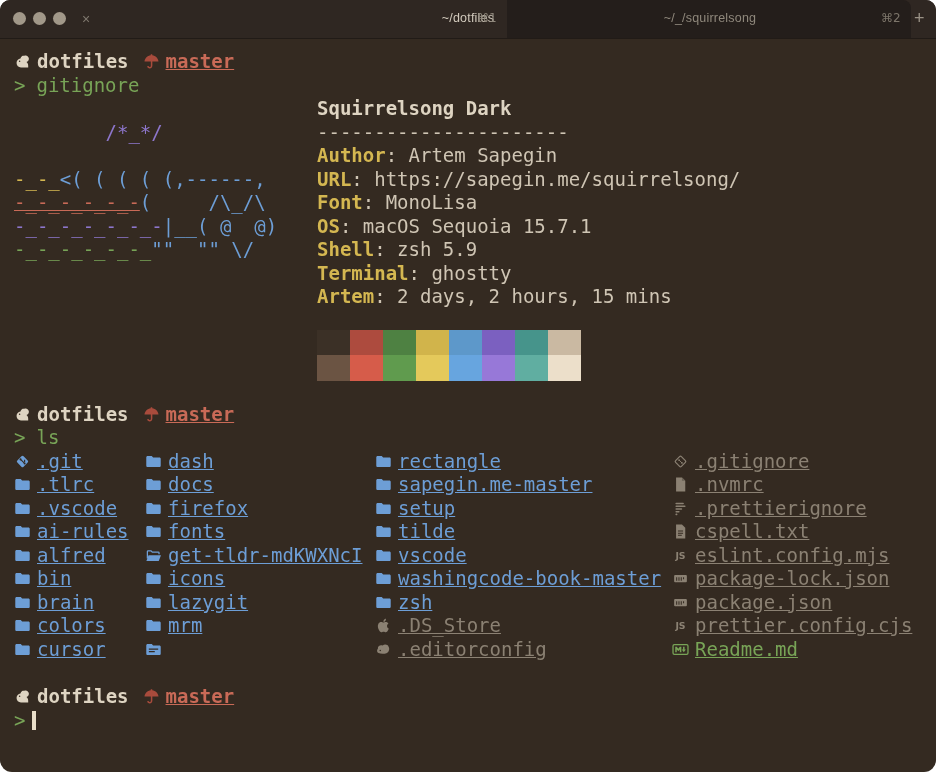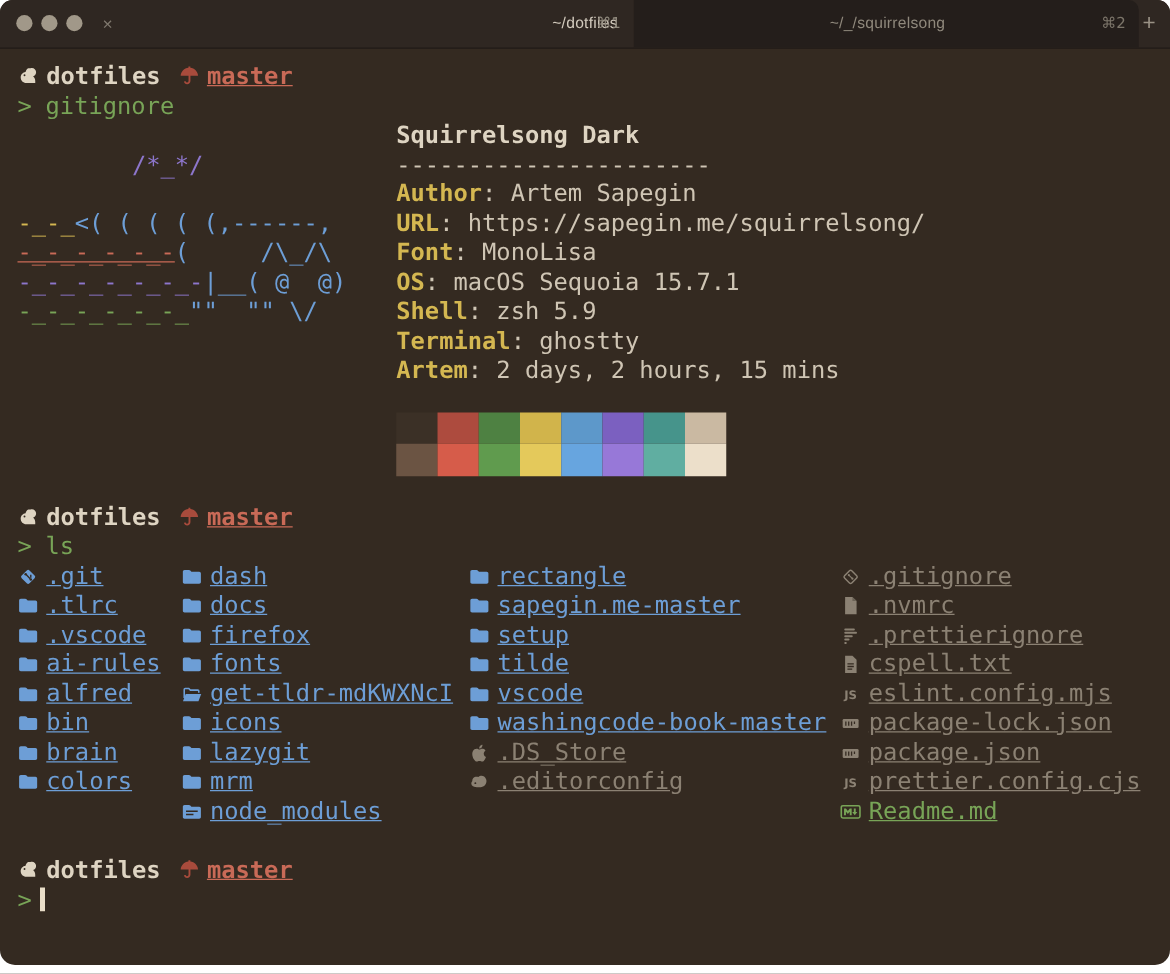--- a/index.html
+++ b/index.html
@@ -182,20 +182,23 @@
                 </svg></span><span>alfred</span></div>
             <div class="entry c-blue"><span class="ic "><svg viewBox="0 0 20 20">
                   <path fill="currentColor" d="M1.5 5.2c0-.9.7-1.6 1.6-1.6h4.2c.4 0 .9.2 1.2.5l1.1 1.1h7.3c.9 0 1.6.7 1.6 1.6v8.1c0 .9-.7 1.6-1.6 1.6H3.1c-.9 0-1.6-.7-1.6-1.6V5.2z"></path>
                 </svg></span><span>bin</span></div>
             <div class="entry c-blue"><span class="ic "><svg viewBox="0 0 20 20">
                   <path fill="currentColor" d="M1.5 5.2c0-.9.7-1.6 1.6-1.6h4.2c.4 0 .9.2 1.2.5l1.1 1.1h7.3c.9 0 1.6.7 1.6 1.6v8.1c0 .9-.7 1.6-1.6 1.6H3.1c-.9 0-1.6-.7-1.6-1.6V5.2z"></path>
                 </svg></span><span>brain</span></div>
             <div class="entry c-blue"><span class="ic "><svg viewBox="0 0 20 20">
                   <path fill="currentColor" d="M1.5 5.2c0-.9.7-1.6 1.6-1.6h4.2c.4 0 .9.2 1.2.5l1.1 1.1h7.3c.9 0 1.6.7 1.6 1.6v8.1c0 .9-.7 1.6-1.6 1.6H3.1c-.9 0-1.6-.7-1.6-1.6V5.2z"></path>
                 </svg></span><span>colors</span></div>
+            <div class="entry c-blue"><span class="ic "><svg viewBox="0 0 20 20">
+                  <path fill="currentColor" d="M1.5 5.2c0-.9.7-1.6 1.6-1.6h4.2c.4 0 .9.2 1.2.5l1.1 1.1h7.3c.9 0 1.6.7 1.6 1.6v8.1c0 .9-.7 1.6-1.6 1.6H3.1c-.9 0-1.6-.7-1.6-1.6V5.2z"></path>
+                </svg></span><span>cursor</span></div>
           </div>
           <div class="lscol1">
             <div class="entry c-blue"><span class="ic "><svg viewBox="0 0 20 20">
                   <path fill="currentColor" d="M1.5 5.2c0-.9.7-1.6 1.6-1.6h4.2c.4 0 .9.2 1.2.5l1.1 1.1h7.3c.9 0 1.6.7 1.6 1.6v8.1c0 .9-.7 1.6-1.6 1.6H3.1c-.9 0-1.6-.7-1.6-1.6V5.2z"></path>
                 </svg></span><span>dash</span></div>
             <div class="entry c-blue"><span class="ic "><svg viewBox="0 0 20 20">
                   <path fill="currentColor" d="M1.5 5.2c0-.9.7-1.6 1.6-1.6h4.2c.4 0 .9.2 1.2.5l1.1 1.1h7.3c.9 0 1.6.7 1.6 1.6v8.1c0 .9-.7 1.6-1.6 1.6H3.1c-.9 0-1.6-.7-1.6-1.6V5.2z"></path>
                 </svg></span><span>docs</span></div>
             <div class="entry c-blue"><span class="ic "><svg viewBox="0 0 20 20">
                   <path fill="currentColor" d="M1.5 5.2c0-.9.7-1.6 1.6-1.6h4.2c.4 0 .9.2 1.2.5l1.1 1.1h7.3c.9 0 1.6.7 1.6 1.6v8.1c0 .9-.7 1.6-1.6 1.6H3.1c-.9 0-1.6-.7-1.6-1.6V5.2z"></path>
@@ -214,41 +217,44 @@
                   <path fill="currentColor" d="M1.5 5.2c0-.9.7-1.6 1.6-1.6h4.2c.4 0 .9.2 1.2.5l1.1 1.1h7.3c.9 0 1.6.7 1.6 1.6v8.1c0 .9-.7 1.6-1.6 1.6H3.1c-.9 0-1.6-.7-1.6-1.6V5.2z"></path>
                 </svg></span><span>lazygit</span></div>
             <div class="entry c-blue"><span class="ic "><svg viewBox="0 0 20 20">
                   <path fill="currentColor" d="M1.5 5.2c0-.9.7-1.6 1.6-1.6h4.2c.4 0 .9.2 1.2.5l1.1 1.1h7.3c.9 0 1.6.7 1.6 1.6v8.1c0 .9-.7 1.6-1.6 1.6H3.1c-.9 0-1.6-.7-1.6-1.6V5.2z"></path>
                 </svg></span><span>mrm</span></div>
             <div class="entry c-blue"><span class="ic "><svg viewBox="0 0 20 20">
                   <path fill="currentColor" d="M1.5 5.2c0-.9.7-1.6 1.6-1.6h4.2c.4 0 .9.2 1.2.5l1.1 1.1h7.3c.9 0 1.6.7 1.6 1.6v8.1c0 .9-.7 1.6-1.6 1.6H3.1c-.9 0-1.6-.7-1.6-1.6V5.2z"></path>
                   <g stroke="#342a21" stroke-width="1.4" fill="none">
                     <path d="M4.5 9.5h11M4.5 12.5h7"></path>
                   </g>
-                </svg></span><span>node_modules</span></div>
+                </svg></span></div>
           </div>
           <div class="lscol2">
             <div class="entry c-blue"><span class="ic "><svg viewBox="0 0 20 20">
                   <path fill="currentColor" d="M1.5 5.2c0-.9.7-1.6 1.6-1.6h4.2c.4 0 .9.2 1.2.5l1.1 1.1h7.3c.9 0 1.6.7 1.6 1.6v8.1c0 .9-.7 1.6-1.6 1.6H3.1c-.9 0-1.6-.7-1.6-1.6V5.2z"></path>
                 </svg></span><span>rectangle</span></div>
             <div class="entry c-blue"><span class="ic "><svg viewBox="0 0 20 20">
                   <path fill="currentColor" d="M1.5 5.2c0-.9.7-1.6 1.6-1.6h4.2c.4 0 .9.2 1.2.5l1.1 1.1h7.3c.9 0 1.6.7 1.6 1.6v8.1c0 .9-.7 1.6-1.6 1.6H3.1c-.9 0-1.6-.7-1.6-1.6V5.2z"></path>
                 </svg></span><span>sapegin.me-master</span></div>
             <div class="entry c-blue"><span class="ic "><svg viewBox="0 0 20 20">
                   <path fill="currentColor" d="M1.5 5.2c0-.9.7-1.6 1.6-1.6h4.2c.4 0 .9.2 1.2.5l1.1 1.1h7.3c.9 0 1.6.7 1.6 1.6v8.1c0 .9-.7 1.6-1.6 1.6H3.1c-.9 0-1.6-.7-1.6-1.6V5.2z"></path>
                 </svg></span><span>setup</span></div>
             <div class="entry c-blue"><span class="ic "><svg viewBox="0 0 20 20">
                   <path fill="currentColor" d="M1.5 5.2c0-.9.7-1.6 1.6-1.6h4.2c.4 0 .9.2 1.2.5l1.1 1.1h7.3c.9 0 1.6.7 1.6 1.6v8.1c0 .9-.7 1.6-1.6 1.6H3.1c-.9 0-1.6-.7-1.6-1.6V5.2z"></path>
                 </svg></span><span>tilde</span></div>
             <div class="entry c-blue"><span class="ic "><svg viewBox="0 0 20 20">
                   <path fill="currentColor" d="M1.5 5.2c0-.9.7-1.6 1.6-1.6h4.2c.4 0 .9.2 1.2.5l1.1 1.1h7.3c.9 0 1.6.7 1.6 1.6v8.1c0 .9-.7 1.6-1.6 1.6H3.1c-.9 0-1.6-.7-1.6-1.6V5.2z"></path>
                 </svg></span><span>vscode</span></div>
             <div class="entry c-blue"><span class="ic "><svg viewBox="0 0 20 20">
                   <path fill="currentColor" d="M1.5 5.2c0-.9.7-1.6 1.6-1.6h4.2c.4 0 .9.2 1.2.5l1.1 1.1h7.3c.9 0 1.6.7 1.6 1.6v8.1c0 .9-.7 1.6-1.6 1.6H3.1c-.9 0-1.6-.7-1.6-1.6V5.2z"></path>
                 </svg></span><span>washingcode-book-master</span></div>
+            <div class="entry c-blue"><span class="ic "><svg viewBox="0 0 20 20">
+                  <path fill="currentColor" d="M1.5 5.2c0-.9.7-1.6 1.6-1.6h4.2c.4 0 .9.2 1.2.5l1.1 1.1h7.3c.9 0 1.6.7 1.6 1.6v8.1c0 .9-.7 1.6-1.6 1.6H3.1c-.9 0-1.6-.7-1.6-1.6V5.2z"></path>
+                </svg></span><span>zsh</span></div>
             <div class="entry c-dim"><span class="ic "><svg viewBox="0 0 20 20">
                   <path fill="currentColor" d="M14.1 10.6c0-2 1.6-3 1.7-3.1-1-1.4-2.4-1.6-2.9-1.6-1.2-.1-2.4.7-3 .7-.6 0-1.6-.7-2.6-.7-1.3 0-2.6.8-3.3 2-1.4 2.4-.4 6 1 8 .7 1 1.5 2 2.5 2 1 0 1.4-.6 2.6-.6 1.2 0 1.6.6 2.6.6 1.1 0 1.8-1 2.4-2 .8-1.1 1.1-2.2 1.1-2.3-.1 0-2.1-.8-2.1-3zM12.1 4.6c.5-.7.9-1.6.8-2.6-.8 0-1.8.6-2.3 1.2-.5.6-.9 1.6-.8 2.5.9.1 1.8-.4 2.3-1.1z"></path>
                 </svg></span><span>.DS_Store</span></div>
             <div class="entry c-dim"><span class="ic "><svg viewBox="0 0 20 20">
                   <path fill="currentColor" d="M4 14.2c-1.9-1-2.1-3.7-.6-5C3 6.4 5.8 4.3 9 5.4 11 3.3 15.1 3.9 16.1 7c1.5 2.6 0 6.2-2.6 7.3-2.8 1.2-7 1-9.5-.1z"></path>
                   <circle cx="6.2" cy="11.2" r=".9" fill="#342a21"></circle>
                 </svg></span><span>.editorconfig</span></div>
           </div>
           <div class="lscol3">
             <div class="entry c-dim"><span class="ic "><svg viewBox="0 0 20 20">

